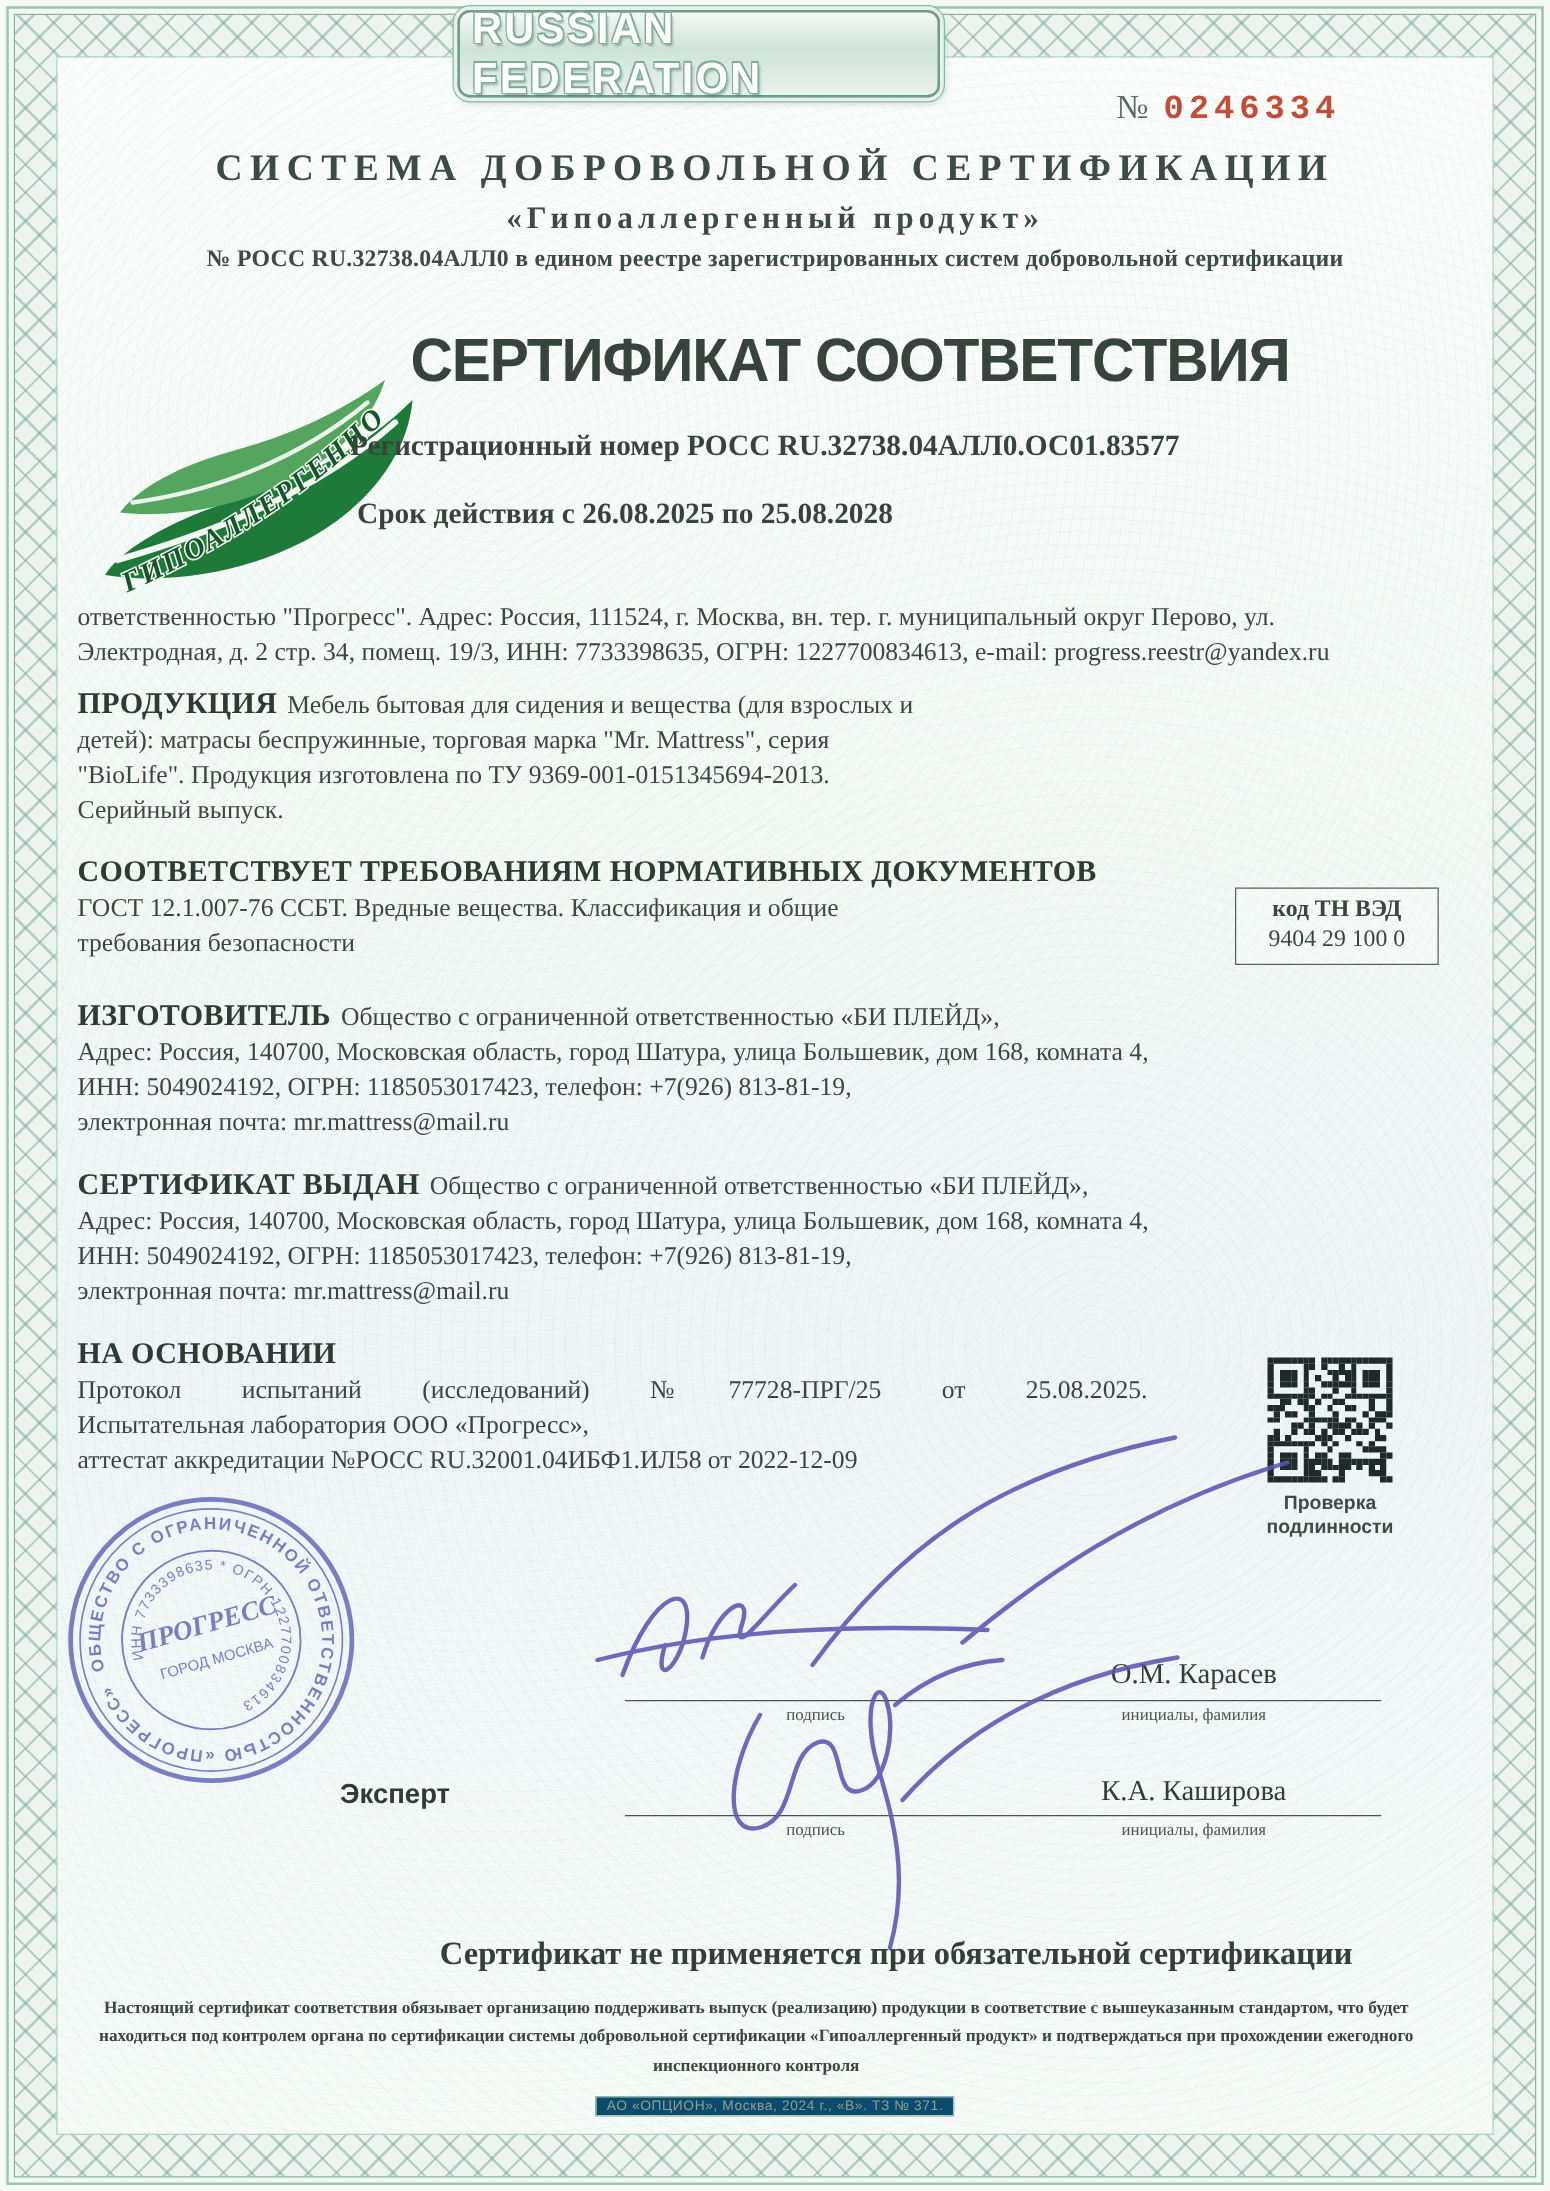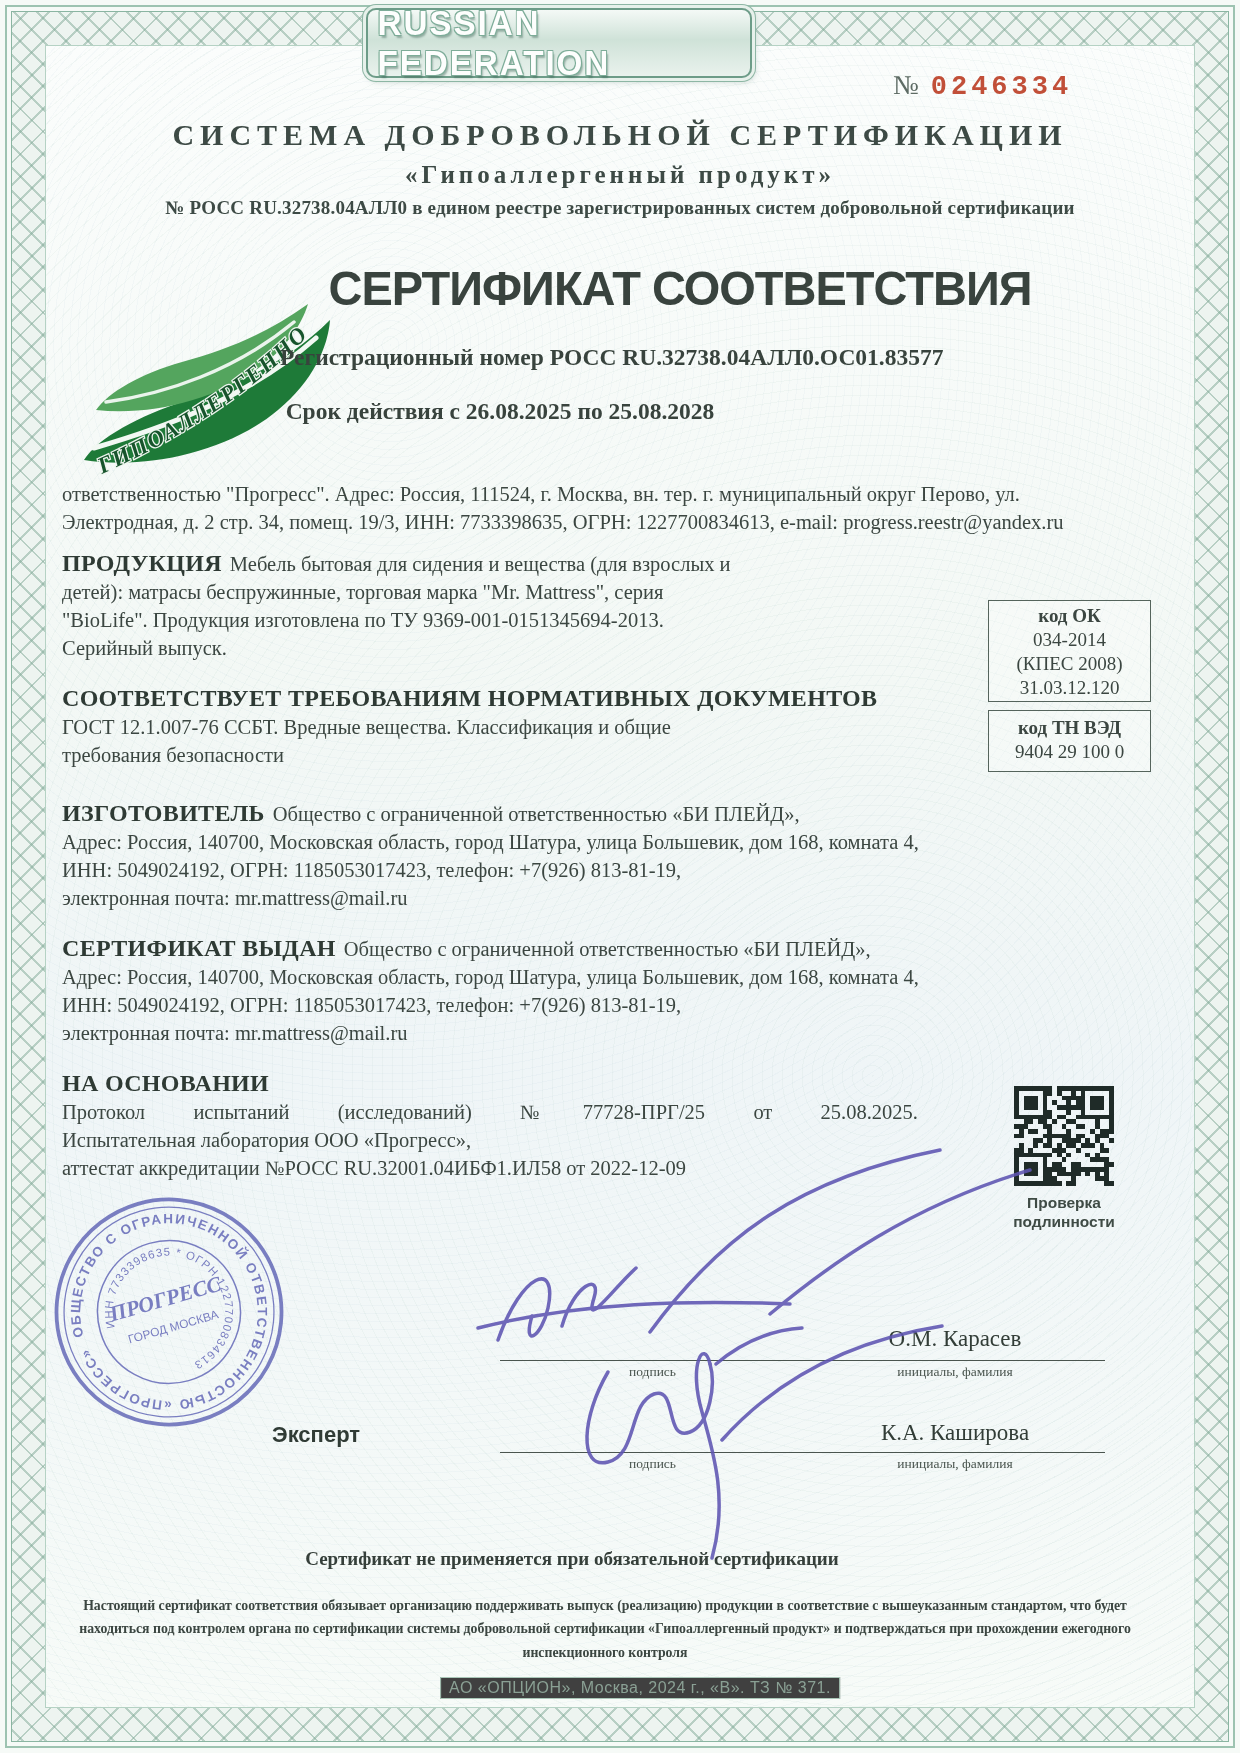--- a/index.html
+++ b/index.html
@@ -75,25 +75,25 @@
   .nm1{top:1326px;} .nm2{top:1420px;}
   .cap{position:absolute;font-size:13.5px;color:#4a554f;text-align:center;z-index:2;}
   .cap-s1{left:500px;top:1364px;width:305px;} .cap-s2{left:500px;top:1456px;width:305px;}
   .cap-n1{left:805px;top:1364px;width:300px;} .cap-n2{left:805px;top:1456px;width:300px;}
   
   .stamp{position:absolute;left:50px;top:1192px;width:238px;height:240px;transform:rotate(-16deg);opacity:.8;z-index:4;}
   .ink{position:absolute;z-index:4;}
   .ink1{left:470px;top:1142px;width:580px;height:232px;}
   .ink2{left:512px;top:1318px;width:470px;height:242px;}
   
-  .restriction{position:absolute;left:62px;top:1548px;width:1020px;text-align:center;font-size:19px;font-weight:bold;color:#353f3a;z-index:2;}
+  .restriction{position:absolute;left:62px;top:1548px;width:1020px;text-align:right;font-size:26px;font-weight:bold;color:#353f3a;z-index:2;}
   .fine-print{position:absolute;left:62px;top:1594px;width:1086px;text-align:center;font-size:13.8px;font-weight:bold;line-height:1.7;color:#3b4641;z-index:2;}
   .print-info{position:absolute;left:50%;transform:translateX(-50%);top:1677px;z-index:5;
-    font-family:"Liberation Sans",sans-serif;font-size:16px;color:#8aa094;letter-spacing:.5px;
-    background:#404040;border:1px solid #a9c7b8;padding:1px 8px;white-space:nowrap;margin-left:20px;}
+    font-family:"Liberation Sans",sans-serif;font-size:11px;color:#8aa094;letter-spacing:.5px;
+    background:#0c4a6e;border:1px solid #a9c7b8;padding:1px 8px;white-space:nowrap;}
 </style>
 </head>
 <body>
 
 <div class="page">
   <div class="frame-outer"></div>
   <div class="frame-band"></div>
   <div class="content-bg"></div>
 
   <div class="banner">
@@ -164,26 +164,20 @@
 
     <p class="sec">
       <span class="line"><b class="h">НА ОСНОВАНИИ</b></span>
       <span class="line just">Протокол испытаний (исследований) №77728-ПРГ/25 от 25.08.2025.</span>
       <span class="line">Испытательная лаборатория ООО «Прогресс»,</span>
       <span class="line">аттестат аккредитации №РОСС RU.32001.04ИБФ1.ИЛ58 от 2022-12-09</span>
     </p>
 
   </main>
 
-  <div class="code-box box-ok">
-    <b>код  ОК</b>
-    <span class="line">034-2014</span>
-    <span class="line">(КПЕС 2008)</span>
-    <span class="line">31.03.12.120</span>
-  </div>
 
   <div class="code-box box-tnved">
     <b>код ТН ВЭД</b>
     <span class="line">9404 29 100 0</span>
   </div>
 
   <div class="qr-block">
     <div class="qr-grid">
         <i class="d"></i>
         <i class="d"></i>

